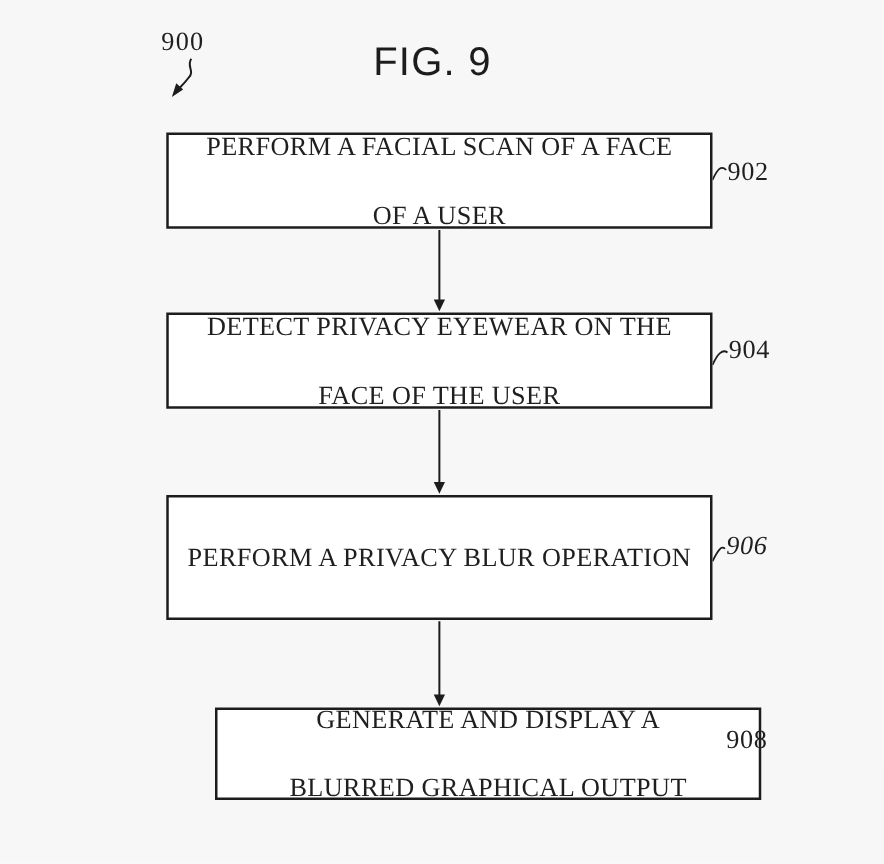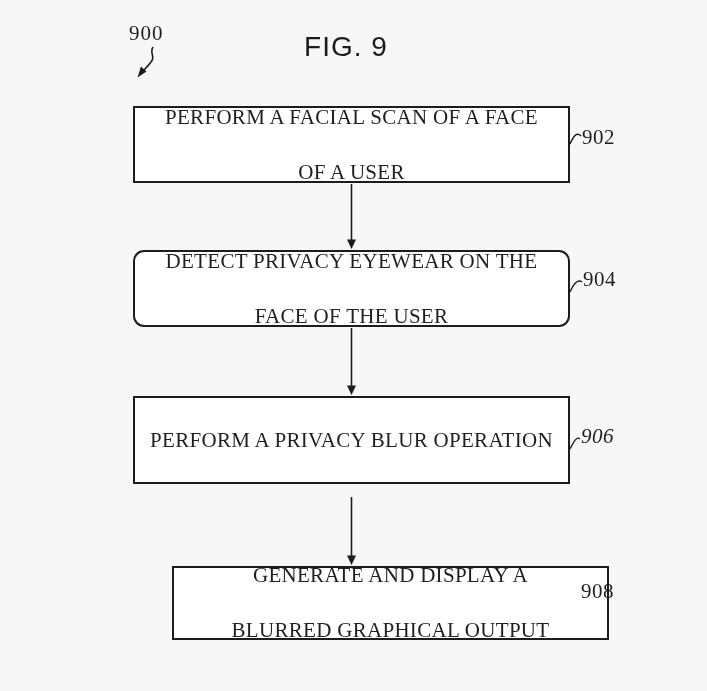--- a/index.html
+++ b/index.html
@@ -18,21 +18,21 @@
     color: var(--color-text);
     overflow: hidden;
   }
   .fig-title {
     position: absolute;
     top: 31px;
     left: 280px;
     width: 132px;
     text-align: center;
     font-family: "Liberation Sans", sans-serif;
-    font-size: 28px;
+    font-size: 32px;
     font-weight: 400;
     letter-spacing: 1px;
     color: var(--color-line);
   }
   .diagram-label {
     position: absolute;
     left: 129px;
     top: 21px;
     font-size: 21px;
     letter-spacing: 1px;
@@ -50,22 +50,22 @@
     justify-content: center;
     align-items: center;
     text-align: center;
     font-size: 21px;
     line-height: 27px;
     letter-spacing: 0.3px;
     gap: 28px;
   }
   .flow-box .line { white-space: nowrap; }
   .box-902 { top: 106px; height: 77px; }
-  .box-904 { top: 250px; height: 77px; border-radius: 11px; }
-  .box-906 { top: 396px; height: 88px; }
+  .box-904 { top: 250px; height: 77px; }
+  .box-906 { top: 396px; height: 100px; }
   .box-908 { top: 566px; height: 74px; margin-left: 39px; }
   .ref-label {
     position: absolute;
     font-size: 21px;
     letter-spacing: 0.5px;
     color: var(--color-text);
     text-align: center;
   }
   .ref-902 { left: 582px; top: 125px; }
   .ref-904 { left: 583px; top: 267px; }

